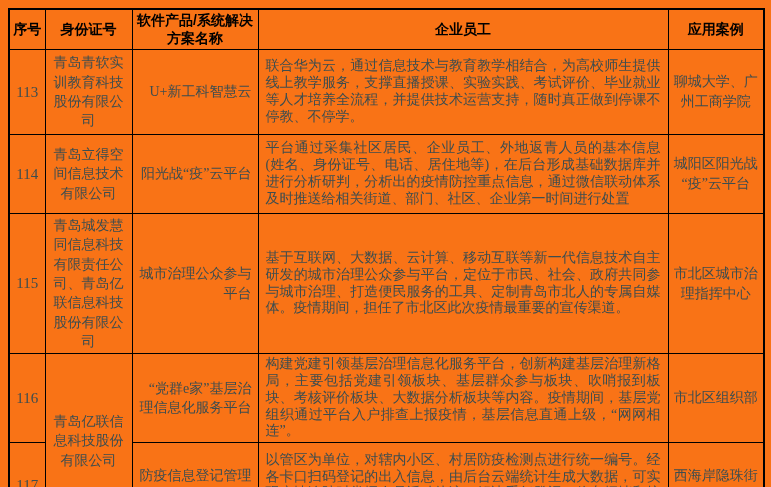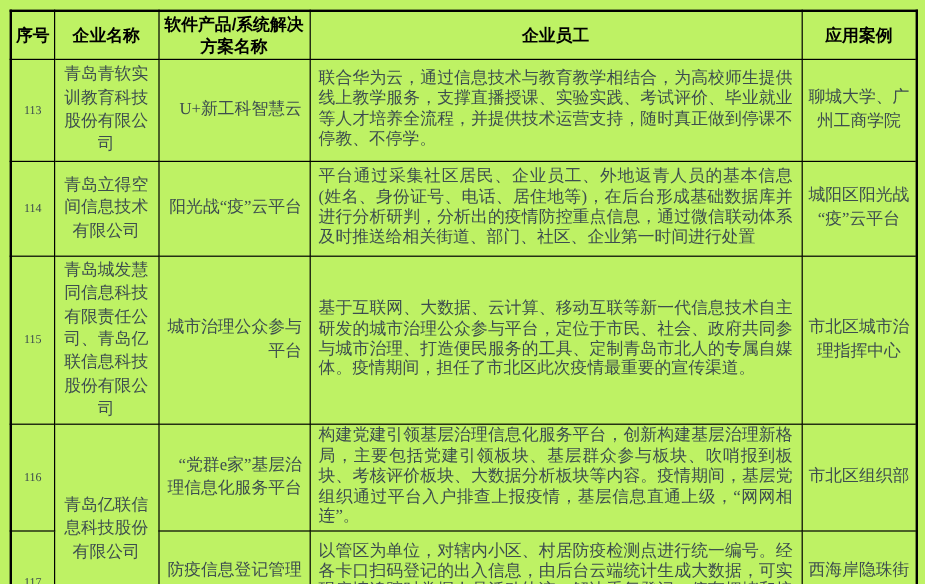--- a/index.html
+++ b/index.html
@@ -8,21 +8,21 @@
     background: #ffffff;
   }
   body {
     width: 771px;
     height: 487px;
     overflow: hidden;
   }
   .page {
     width: 771px;
     height: 487px;
-    background: #bef264;
+    background: #f97316;
     box-sizing: border-box;
     padding: 8px 8px;
   }
   table.doc-table {
     border-collapse: collapse;
     table-layout: fixed;
     width: 755px;
     border: 2px solid #000000;
   }
   table.doc-table th,
@@ -51,21 +51,21 @@
     line-height: 1.25;
   }
 
   
   td {
     font-family: "Liberation Serif", "DejaVu Serif", serif;
     color: #3d4d4f;
     vertical-align: middle;
   }
   td.no {
-    font-size: 10px;
+    font-size: 15px;
     text-align: center;
   }
   td.company {
     font-size: 14px;
     text-align: center;
     line-height: 1.38;
     padding: 2px 6px;
   }
   td.product {
     font-size: 14px;
@@ -102,21 +102,21 @@
     <colgroup>
       <col class="c-no">
       <col class="c-company">
       <col class="c-product">
       <col class="c-desc">
       <col class="c-case">
     </colgroup>
     <thead>
       <tr>
         <th>序号</th>
-        <th>企业名称</th>
+        <th>身份证号</th>
         <th>软件产品/系统解决方案名称</th>
         <th>企业员工</th>
         <th>应用案例</th>
       </tr>
     </thead>
     <tbody>
       <tr class="r-113">
         <td class="no">113</td>
         <td class="company">青岛青软实训教育科技股份有限公司</td>
         <td class="product">U+新工科智慧云</td>

